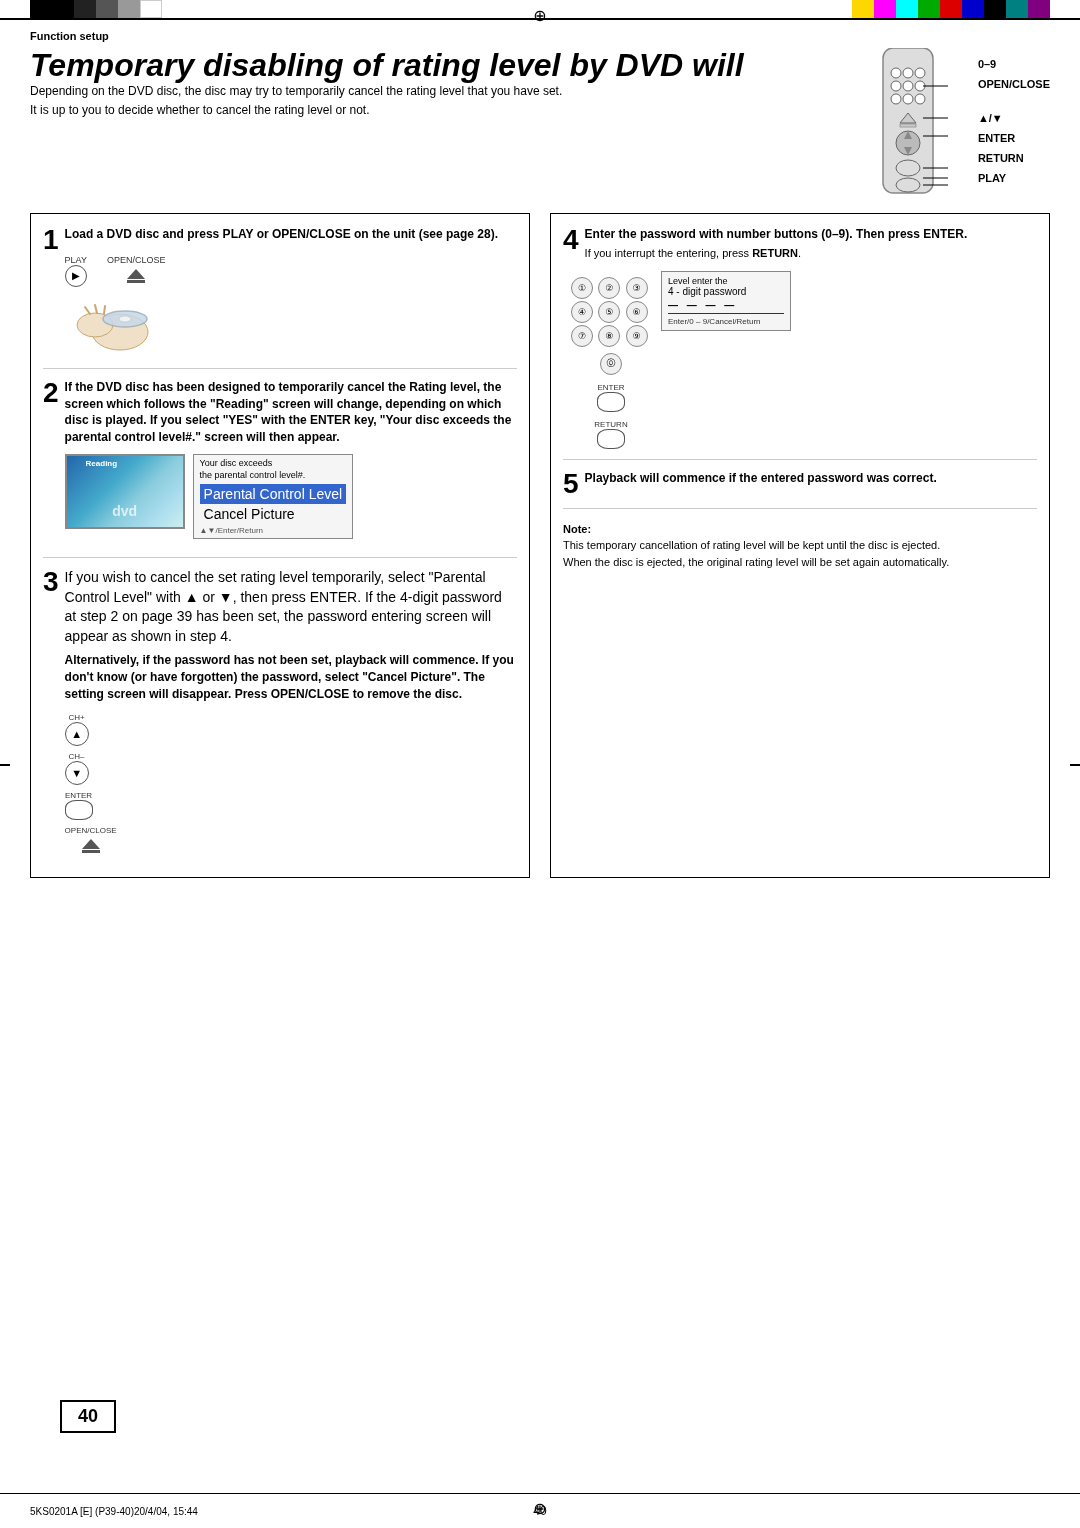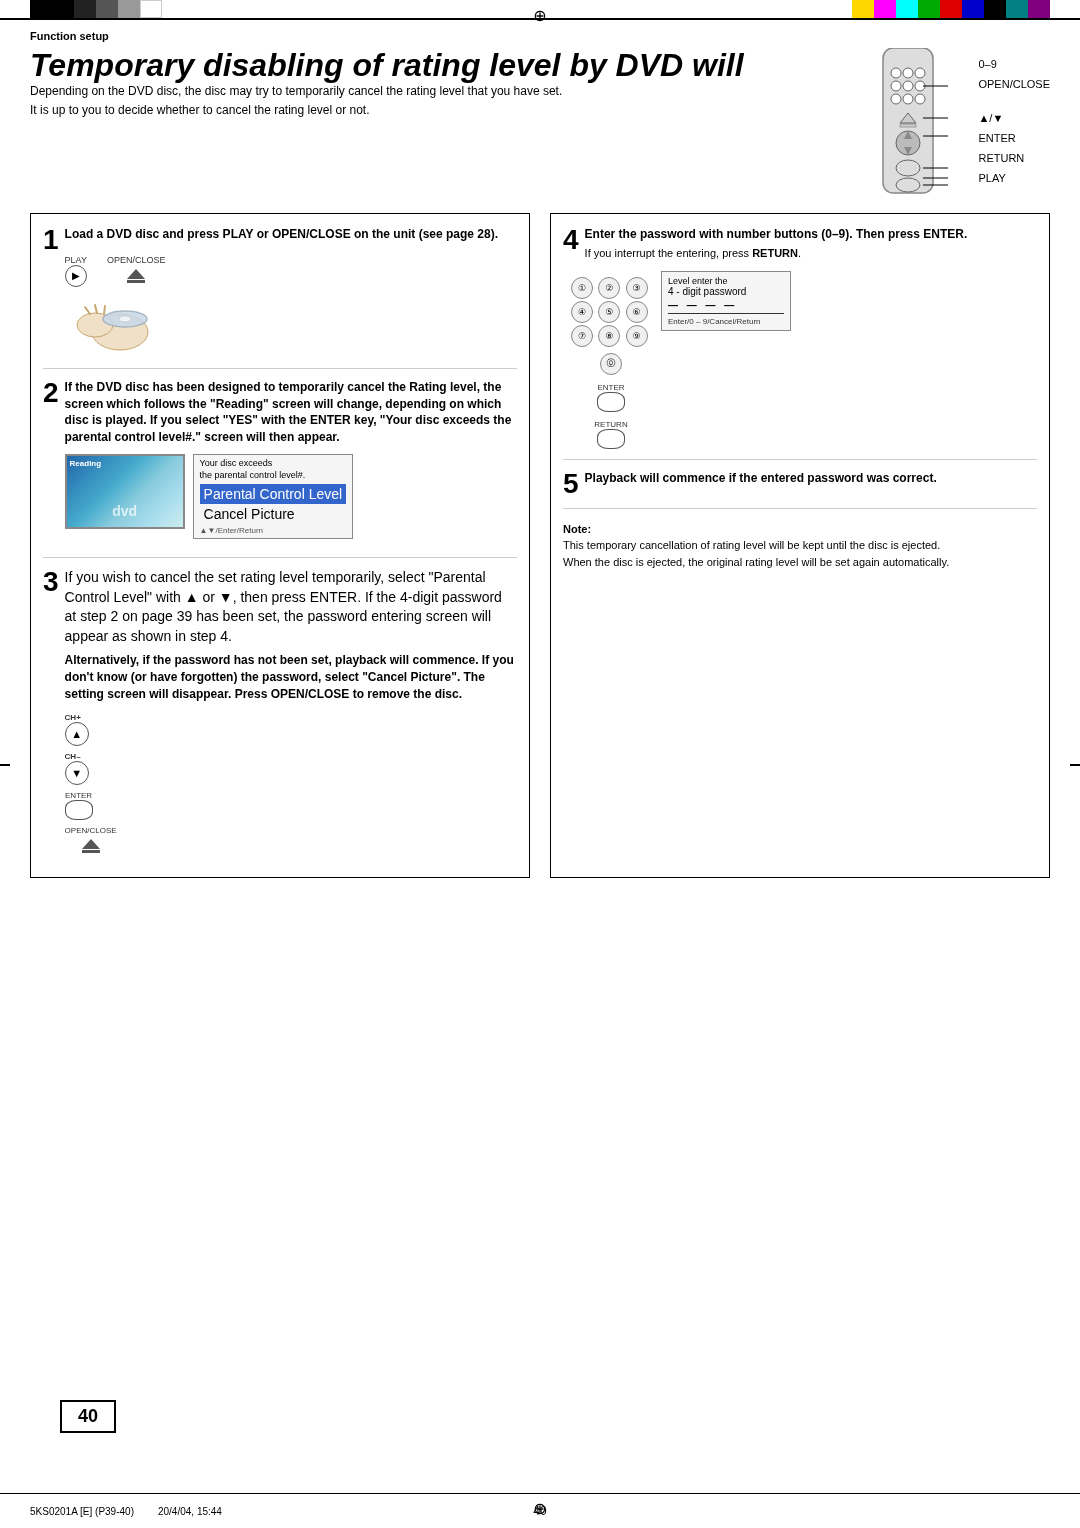--- a/index.html
+++ b/index.html
@@ -195,21 +195,21 @@
       height: 75px;
       background: linear-gradient(135deg, #2266aa 0%, #44aacc 40%, #88ccdd 60%, #aaddee 80%, #cceeee 100%);
       border: 2px solid #888;
       position: relative;
       flex-shrink: 0;
       overflow: hidden;
     }
     .tv-screen-label {
       position: absolute;
       top: 3px;
-      left: 3px;
+      left: 19px;
       font-size: 8px;
       color: #fff;
       font-weight: bold;
     }
     .tv-screen-dvd {
       position: absolute;
       bottom: 8px;
       left: 50%;
       transform: translateX(-50%);
       font-size: 14px;
@@ -292,21 +292,20 @@
     
     .bottom-bar {
       position: absolute;
       bottom: 0;
       left: 0;
       right: 0;
       height: 35px;
       display: flex;
       align-items: center;
       border-top: 1.5px solid #000;
-      gap: 24px;
     }
     .bottom-left-text {
       font-size: 10px;
       margin-left: 30px;
     }
     .bottom-right-text {
       font-size: 10px;
       margin-right: 30px;
     }
     .bottom-crosshair {
@@ -351,21 +350,21 @@
     .remote-area {
       display: flex;
       align-items: flex-start;
       gap: 30px;
       margin-left: auto;
     }
     .remote-labels {
       display: flex;
       flex-direction: column;
       font-size: 11px;
-      font-weight: normal;
+      font-weight: bold;
       gap: 8px;
       margin-top: 10px;
     }
 
     .right-step {
       margin-bottom: 10px;
     }
 
     .step-row {
       display: flex;
@@ -384,22 +383,21 @@
       display: flex;
       flex-direction: column;
       align-items: flex-start;
       gap: 6px;
       margin: 10px 0 0 0;
     }
 
     .ch-btn {
       display: flex;
       flex-direction: column;
-      align-items: flex-start;
-      font-weight: bold;
+      align-items: center;
     }
     .ch-btn-label {
       font-size: 8px;
       color: #333;
     }
     .arrow-circle {
       width: 24px;
       height: 24px;
       border: 1.5px solid #555;
       border-radius: 50%;

